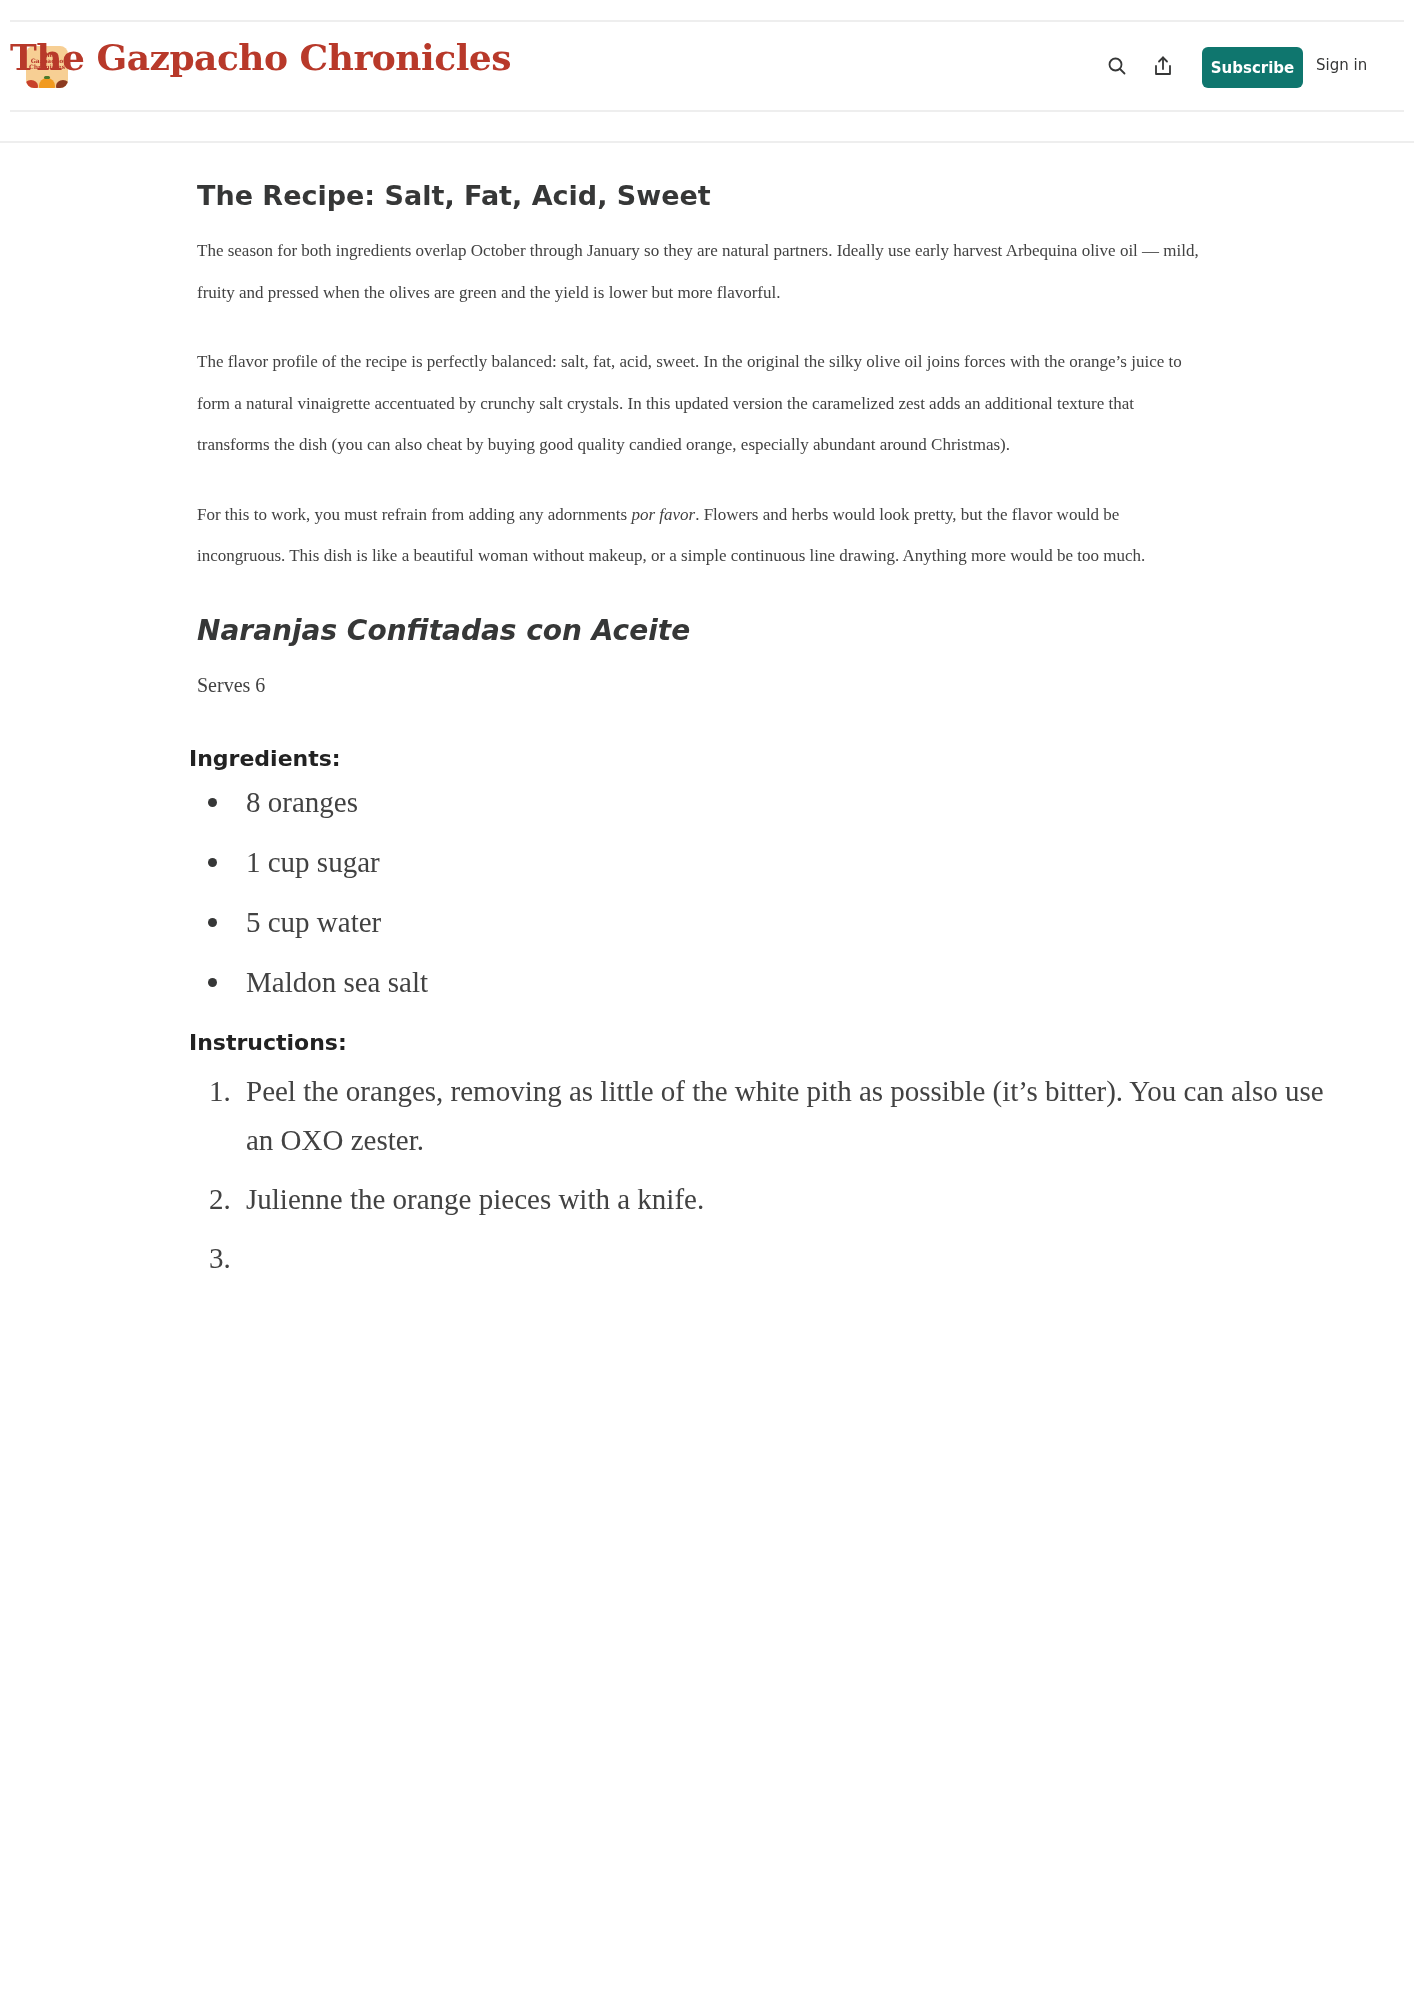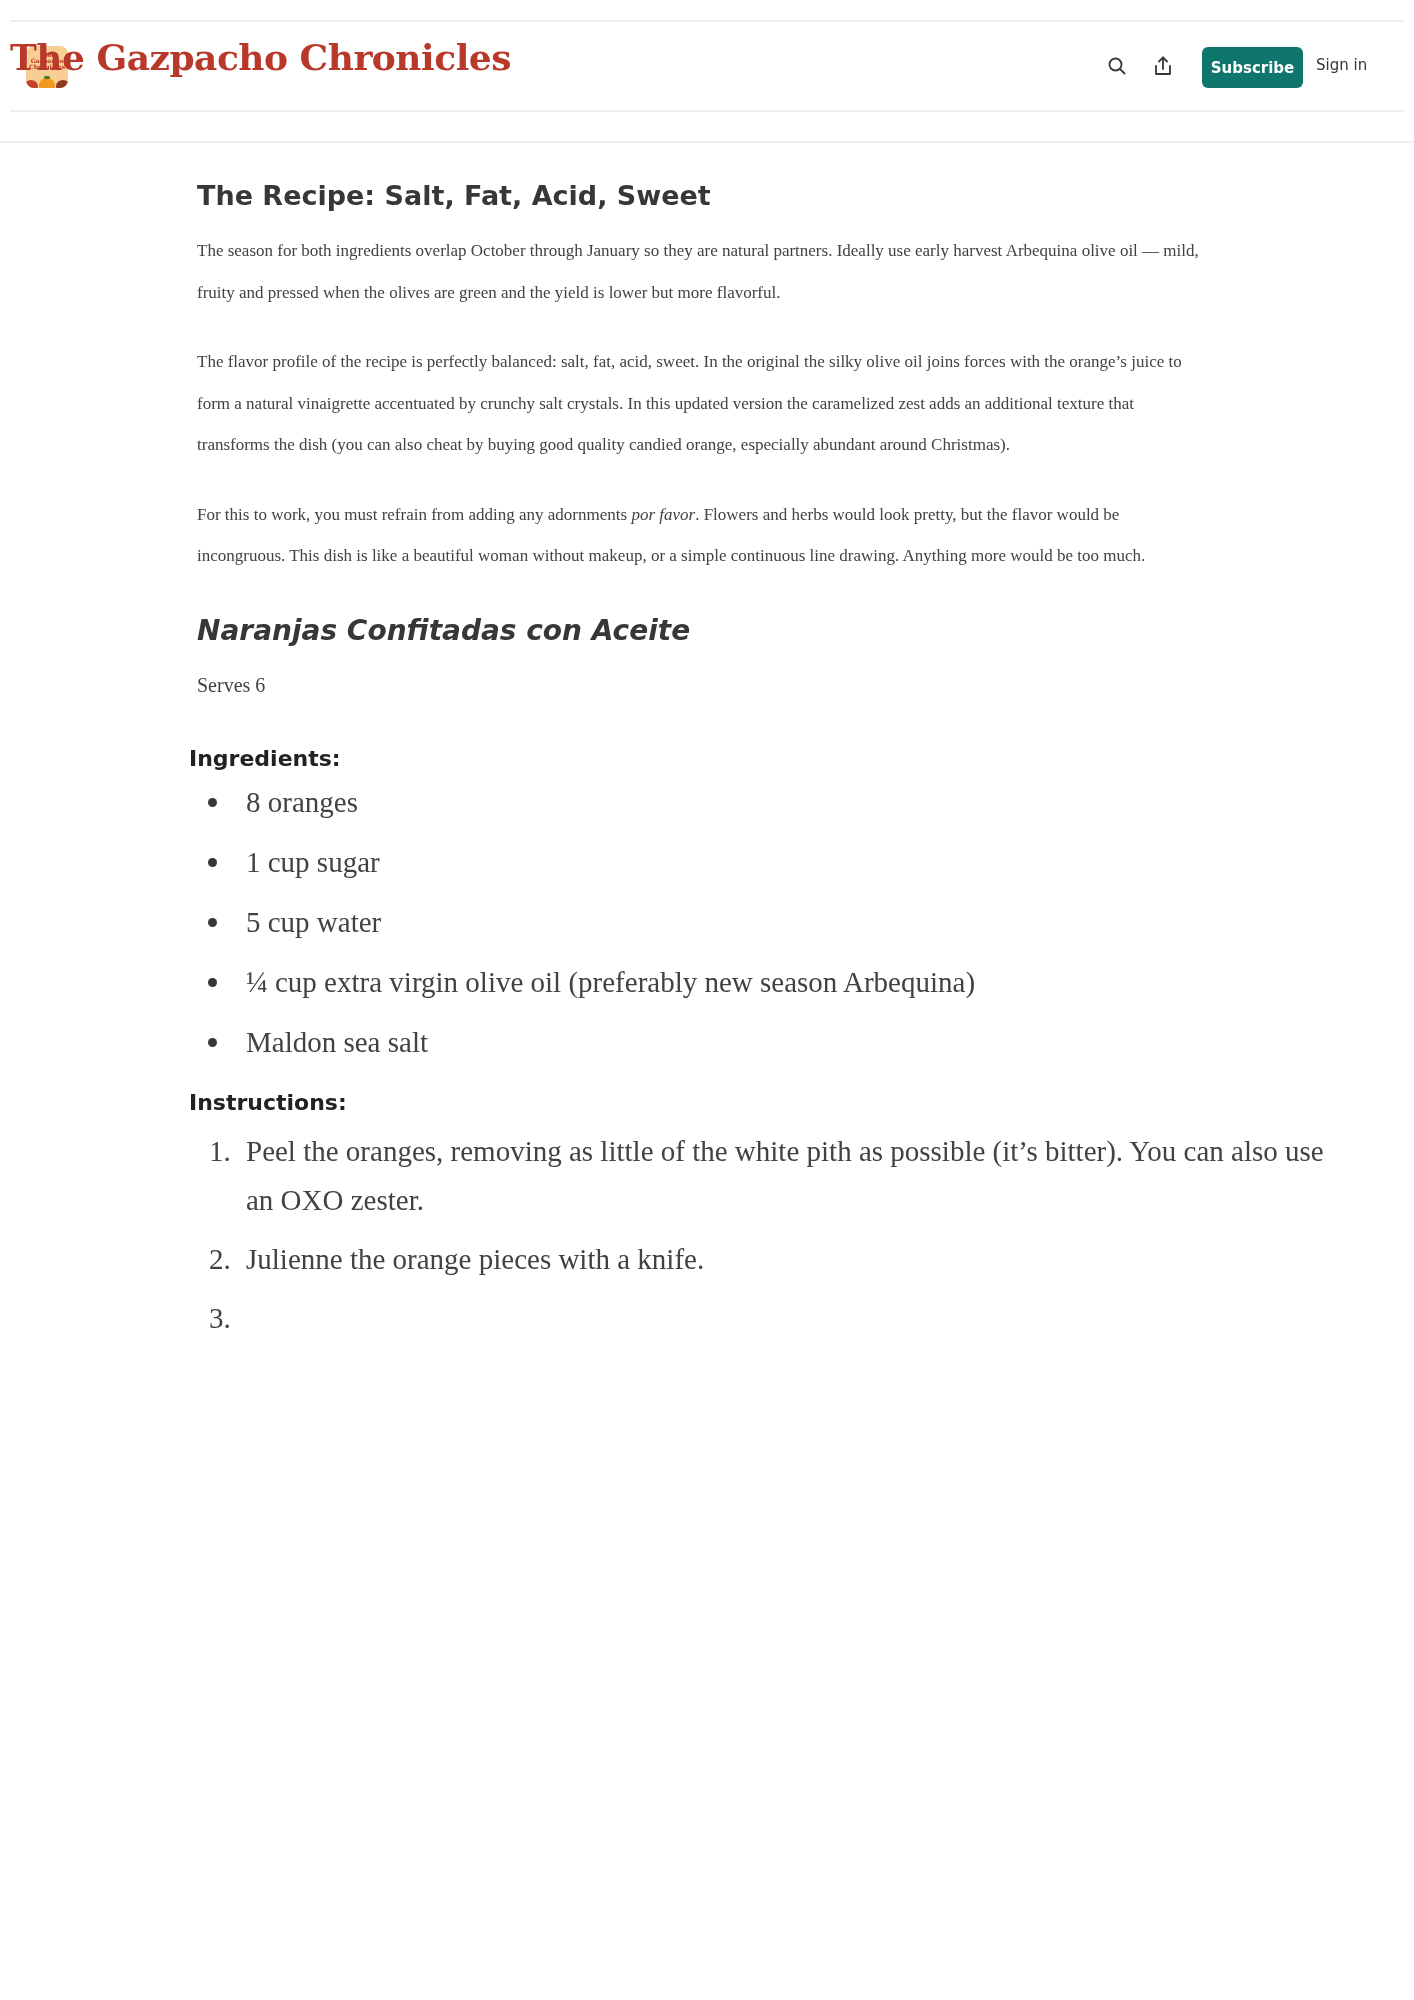--- a/index.html
+++ b/index.html
@@ -95,21 +95,20 @@
   <p class="body"><span>For this to work, you must refrain from adding any adornments </span><em>por favor</em><span>. Flowers and herbs would look pretty, but the flavor would be incongruous. This dish is like a beautiful woman without makeup, or a simple continuous line drawing. Anything more would be too much.</span></p>
 
   <h3 class="recipe-title">Naranjas Confitadas con Aceite</h3>
   <p class="serves">Serves 6</p>
 
   <h4 class="sub">Ingredients:</h4>
   <ul class="ingredients">
     <li><span class="bullet"></span><span>8 oranges</span></li>
     <li><span class="bullet"></span><span>1 cup sugar</span></li>
     <li><span class="bullet"></span><span>5 cup water</span></li>
-    <li><span class="bullet"></span><span>¼ cup extra virgin olive oil (preferably new season Arbequina)</span></li>
     <li><span class="bullet"></span><span>Maldon sea salt</span></li>
   </ul>
 
   <h4 class="sub">Instructions:</h4>
   <ol class="instructions">
     <li><span class="num">1.</span><span>Peel the oranges, removing as little of the white pith as possible (it’s bitter). You can also use an OXO zester.</span></li>
     <li><span class="num">2.</span><span>Julienne the orange pieces with a knife.</span></li>
     <li><span class="num">3.</span></li>
   </ol>
 </main>

